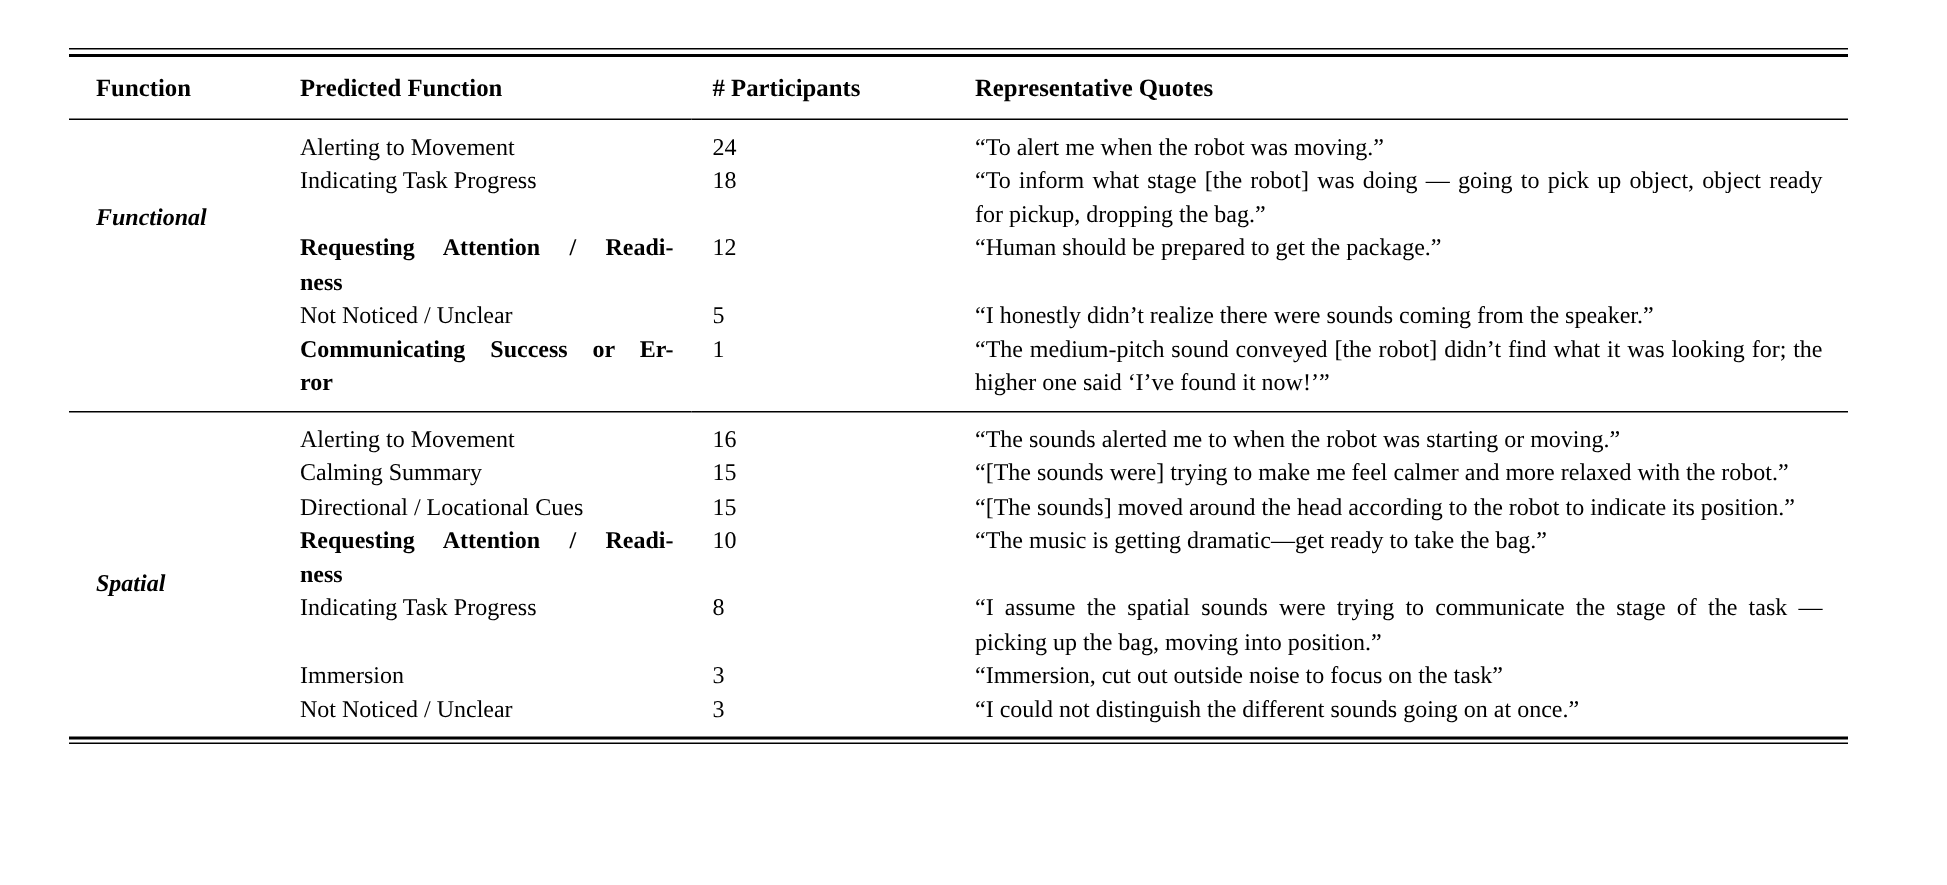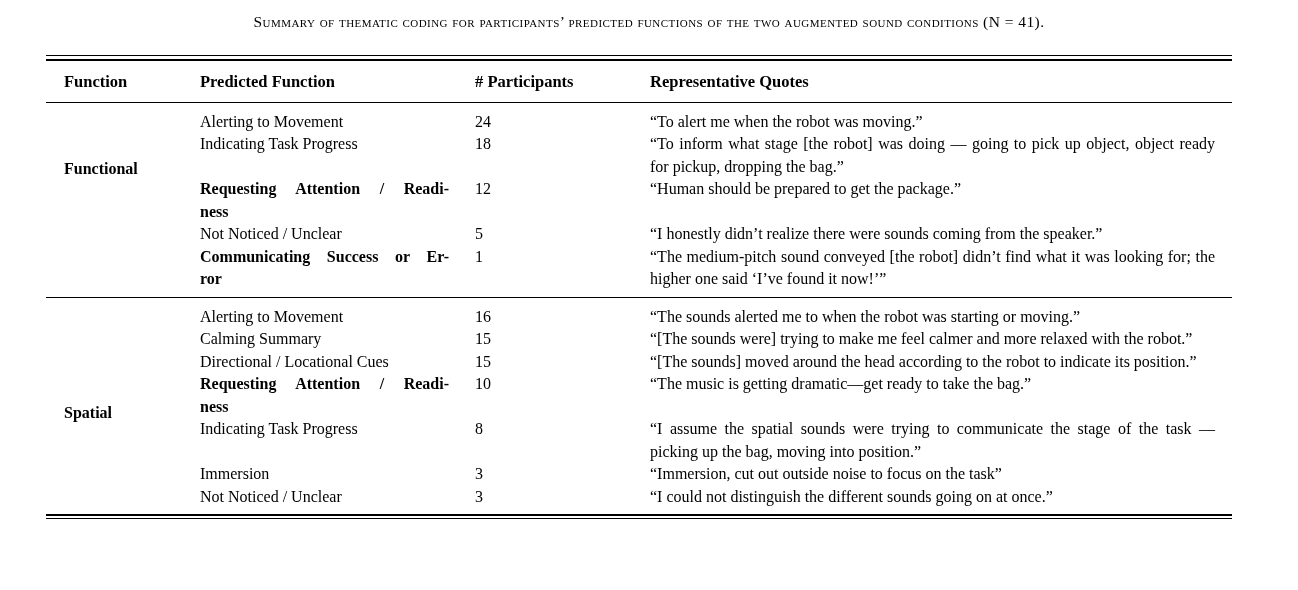--- a/index.html
+++ b/index.html
@@ -67,20 +67,21 @@
 
   td {
     vertical-align: top;
     padding: 0;
   }
   tbody.sec-functional { border-bottom: 1.4px solid #000; }
 
   td.cond {
     font-weight: bold;
     padding-left: 18px;
+    font-style: italic;
   }
   td.cond.cond-functional { padding-top: 55px; }
   td.cond.cond-spatial    { padding-top: 66px; }
 
   td.fn {
     padding-left: 14px;
     padding-right: 12px;
     text-align: justify;
     white-space: pre-line;
   }
@@ -95,21 +96,20 @@
   }
   tr.row-first > td { padding-top: 8px; }
   tr.row-last  > td { padding-bottom: 6px; }
   tr.row-first > td.cond.cond-functional { padding-top: 55px; }
   tr.row-first > td.cond.cond-spatial    { padding-top: 104px; }
 </style>
 </head>
 <body>
 
 <div class="caption-block">
-  <div class="table-caption">Summary of thematic coding for participants’ predicted functions of the two augmented sound conditions (N = 41).</div>
 </div>
 
 <div class="table-wrap">
   <div class="rule-top"></div>
 
   <table class="paper-table">
     <colgroup>
       <col class="c-cond">
         <col class="c-fn">
         <col class="c-num">

